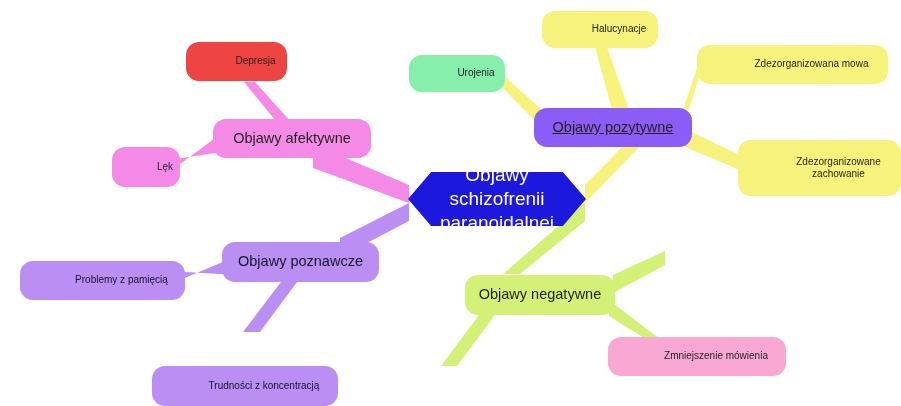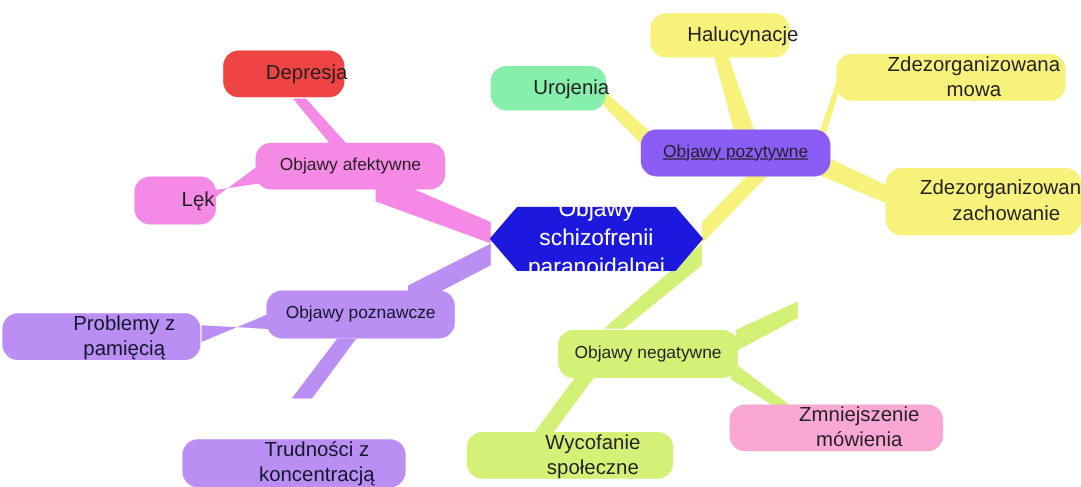--- a/index.html
+++ b/index.html
@@ -40,21 +40,21 @@
   .node.dark {
     color: #231f20;
   }
   .node.light {
     color: #0f172a;
   }
   .node.hub {
     font-size: 14.5px;
   }
   .node.leaf {
-    font-size: 17px;
+    font-size: 10px;
     padding-left: 46px;
   }
   .node.center {
     background: transparent;
     border-radius: 0;
     color: #ffffff;
     font-size: 19px;
     z-index: 7;
   }
   .center-shape {
@@ -143,27 +143,24 @@
     <span>Zdezorganizowane
 zachowanie</span>
   </div>
 
   <div class="node hub dark" style="left:465px; top:275px; width:150px; height:40px; background:#d3f077;">
     <span>Objawy negatywne</span>
   </div>
   <div class="node leaf dark" style="left:608px; top:337px; width:178px; height:39px; background:#f9a8d4;">
     <span>Zmniejszenie mówienia</span>
   </div>
-  <div class="node leaf dark" style="left:389px; top:360px; width:172px; height:39px; background:#d3f077;">
-    <span>Wycofanie społeczne</span>
-  </div>
 
   <div class="node hub light" style="left:222px; top:242px; width:157px; height:40px; background:#ba8ef2;">
     <span>Objawy poznawcze</span>
   </div>
-  <div class="node leaf light" style="left:2px; top:261px; width:165px; height:39px; background:#ba8ef2;">
+  <div class="node leaf light" style="left:20px; top:261px; width:165px; height:39px; background:#ba8ef2;">
     <span>Problemy z pamięcią</span>
   </div>
   <div class="node leaf light" style="left:152px; top:330px; width:186px; height:40px; background:#ba8ef2;margin-top:36px;">
     <span>Trudności z koncentracją</span>
   </div>
 
 </div>
 
 </body></html>

